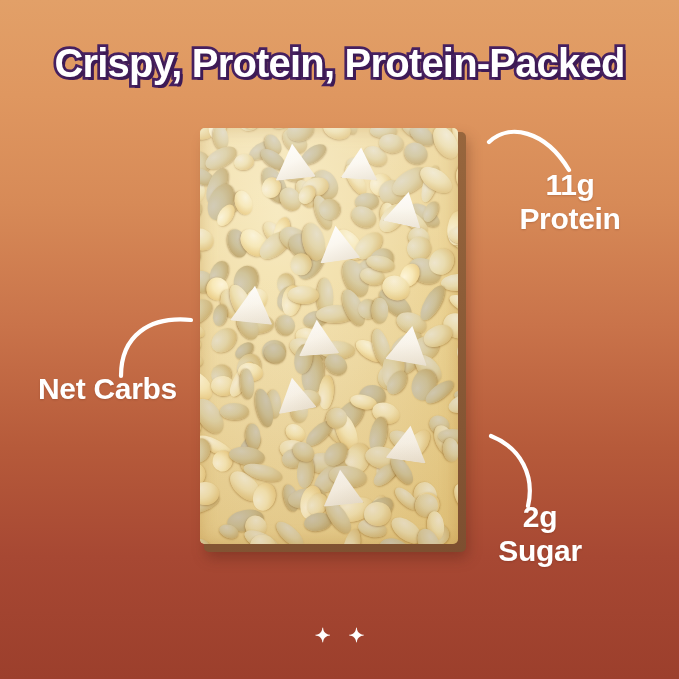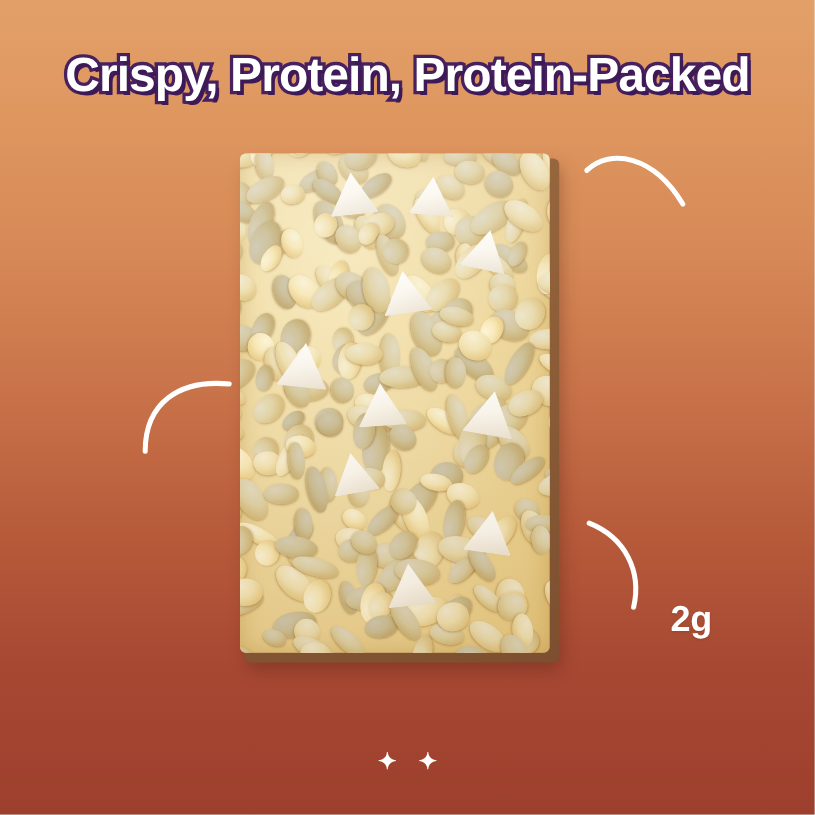--- a/index.html
+++ b/index.html
@@ -107,21 +107,21 @@
     text-align: center;
     line-height: 1.12;
     letter-spacing: -0.3px;
     text-shadow: 0 1px 2px rgba(80,30,15,.22);
   }
   .callout .val { display: block; font-size: 30px; }
   .callout .lbl { display: block; font-size: 30px; }
 
   #callout-protein { left: 470px; top: 168px; width: 200px; }
   #callout-netcarbs { left: 0px;   top: 372px; width: 215px; }
-  #callout-sugar   { left: 476px; top: 500px; width: 200px; }
+  #callout-sugar   { left: 440px; top: 500px; width: 200px; }
 
   .arc { position: absolute; overflow: visible; }
   #arc-protein  { left: 487px; top: 126px; }
   #arc-netcarbs { left: 115px; top: 308px; }
   #arc-sugar    { left: 487px; top: 432px; }
 
   
   #badges {
     position: absolute;
     left: 0;
@@ -422,26 +422,32 @@
   </svg>
 
   <svg class="arc" id="arc-netcarbs" width="80" height="72" viewBox="0 0 80 72">
     <path d="M6 68 C 6 28, 34 8, 76 12" fill="none" stroke="#ffffff" stroke-width="4.2" stroke-linecap="round"></path>
   </svg>
 
   <svg class="arc" id="arc-sugar" width="62" height="78" viewBox="0 0 62 78">
     <path d="M4 4 C 34 16, 48 44, 41 74" fill="none" stroke="#ffffff" stroke-width="4.2" stroke-linecap="round"></path>
   </svg>
 
+  <div class="callout" id="callout-protein">
+    <span class="val">11g</span>
+    <span class="lbl">Protein</span>
+  </div>
 
   <div class="callout" id="callout-netcarbs">
+    <span class="lbl">Net Carbs</span>
   </div>
 
   <div class="callout" id="callout-sugar">
     <span class="val">2g</span>
+    <span class="lbl">Sugar</span>
   </div>
 
   <div id="badges">
     <span class="badge-sep">✦</span>
     <span class="badge-sep">✦</span>
   </div>
 
 </div>
 
 </body></html>

